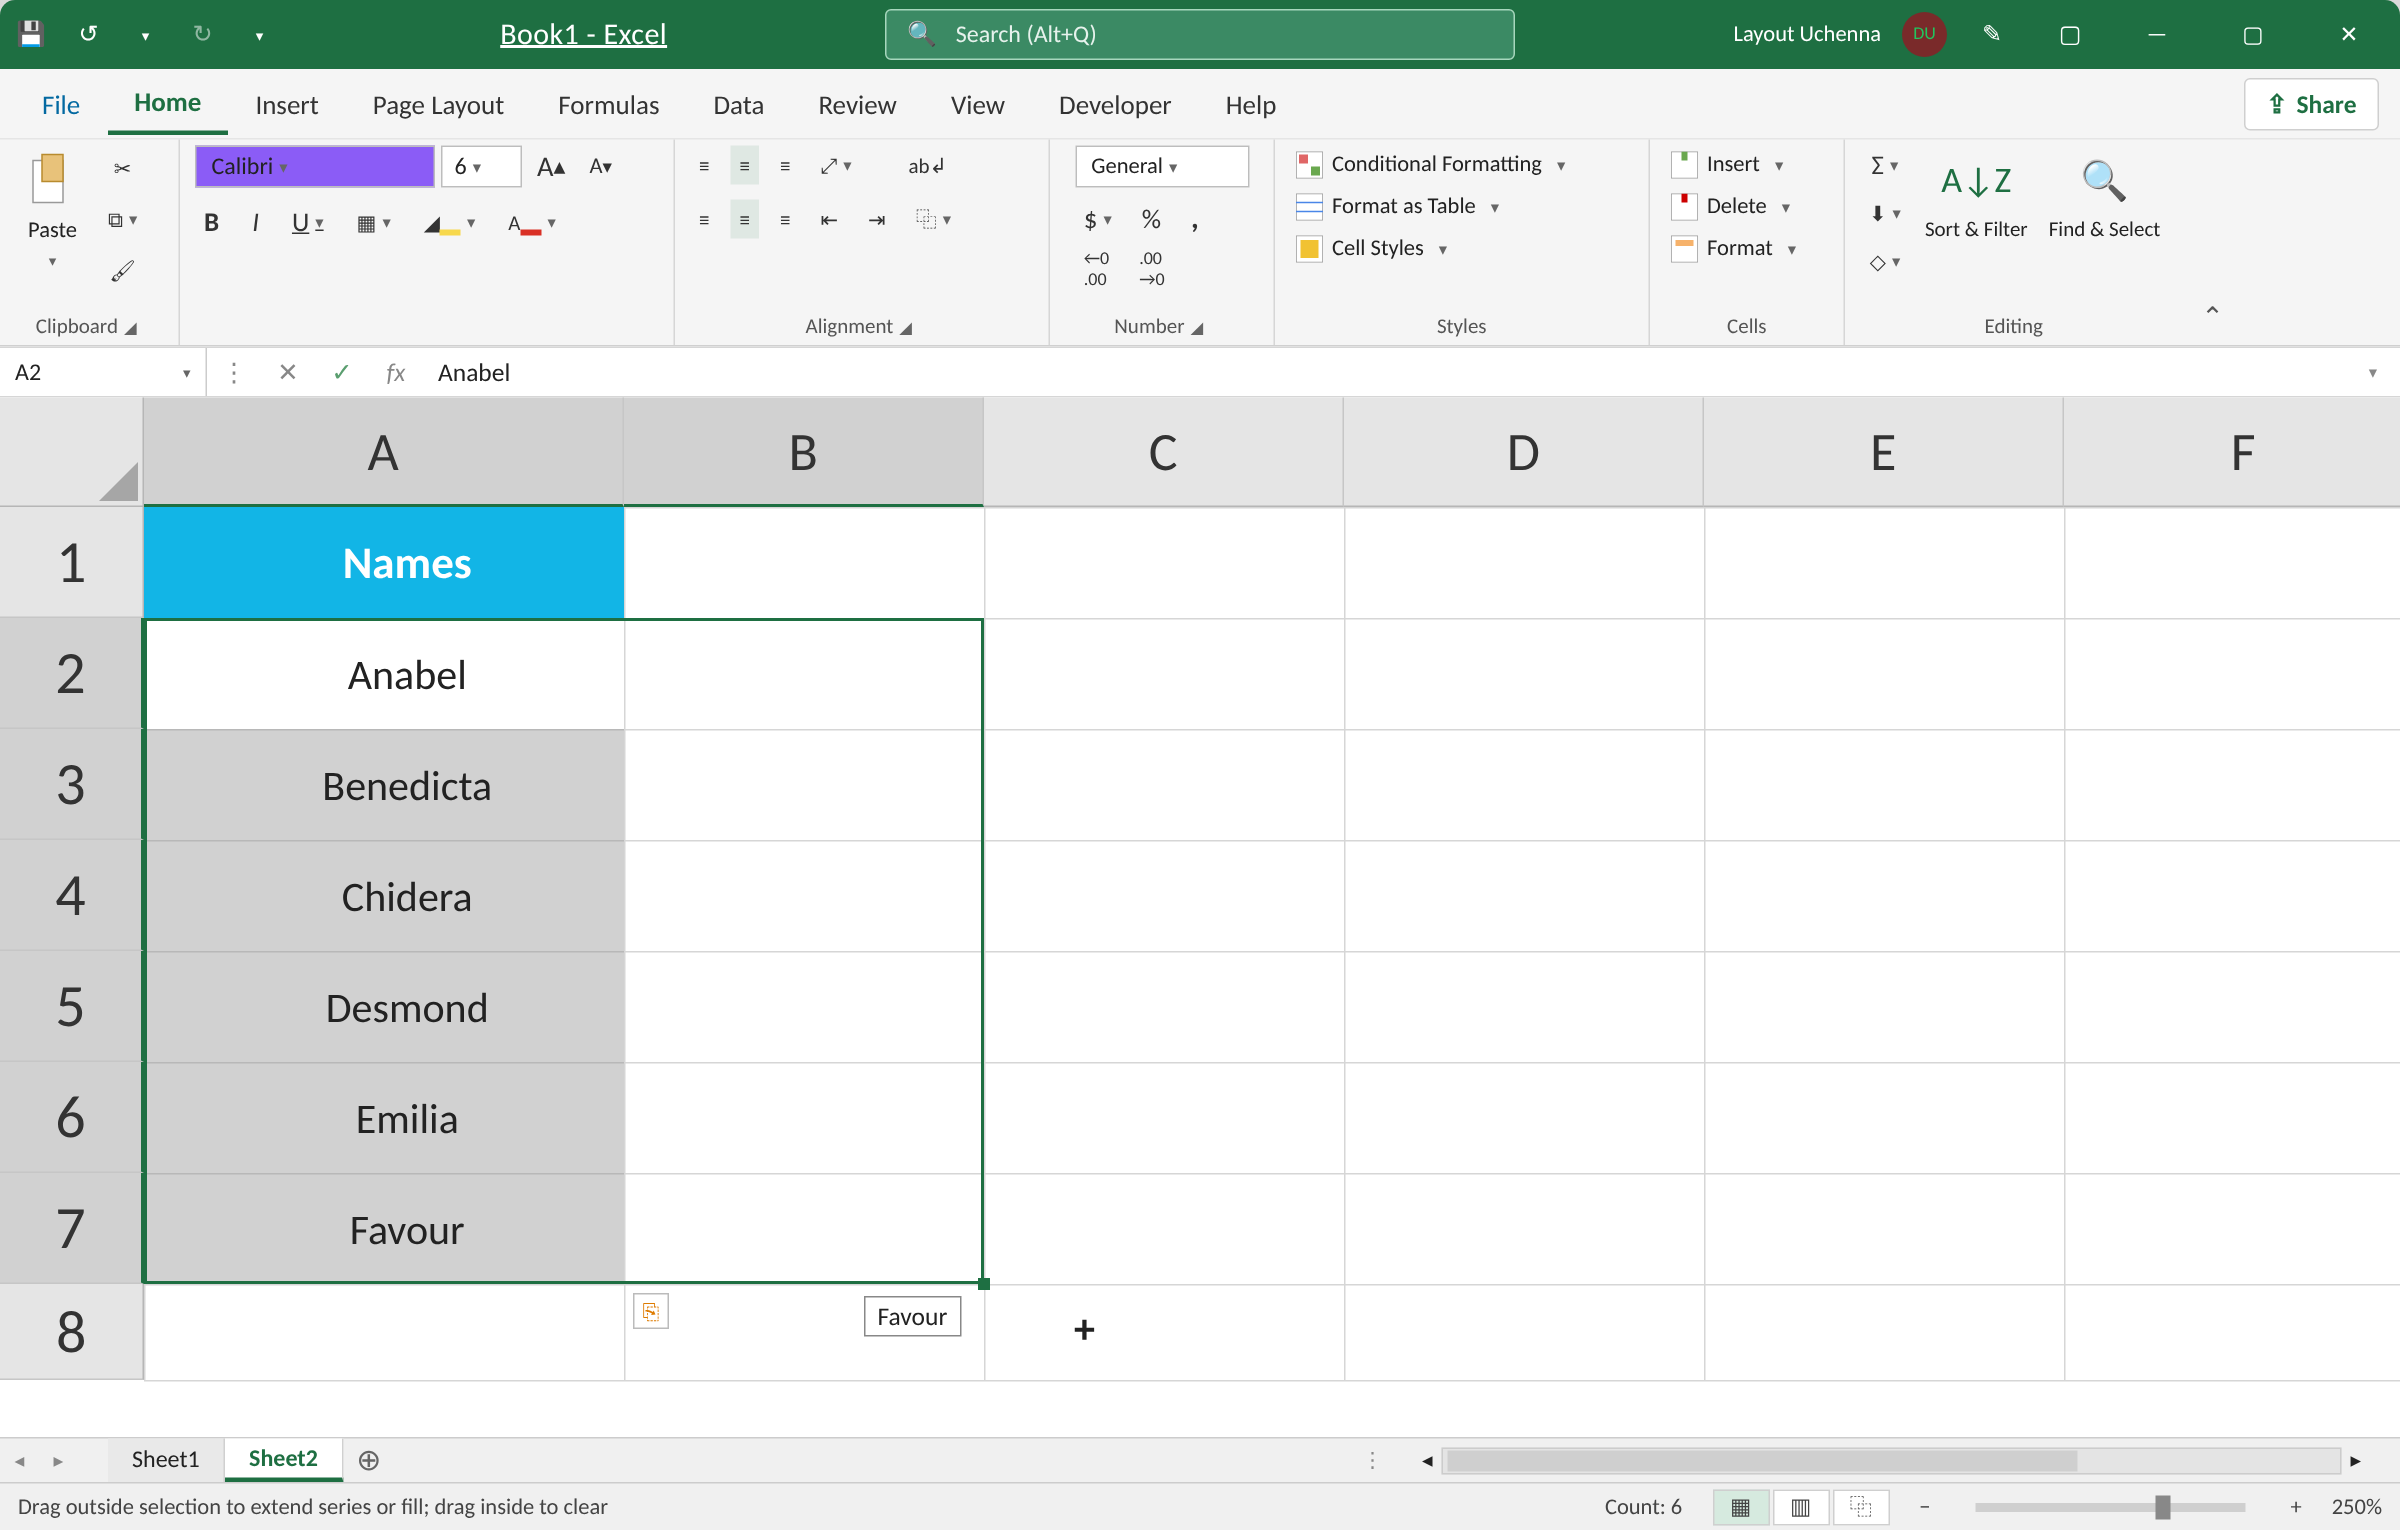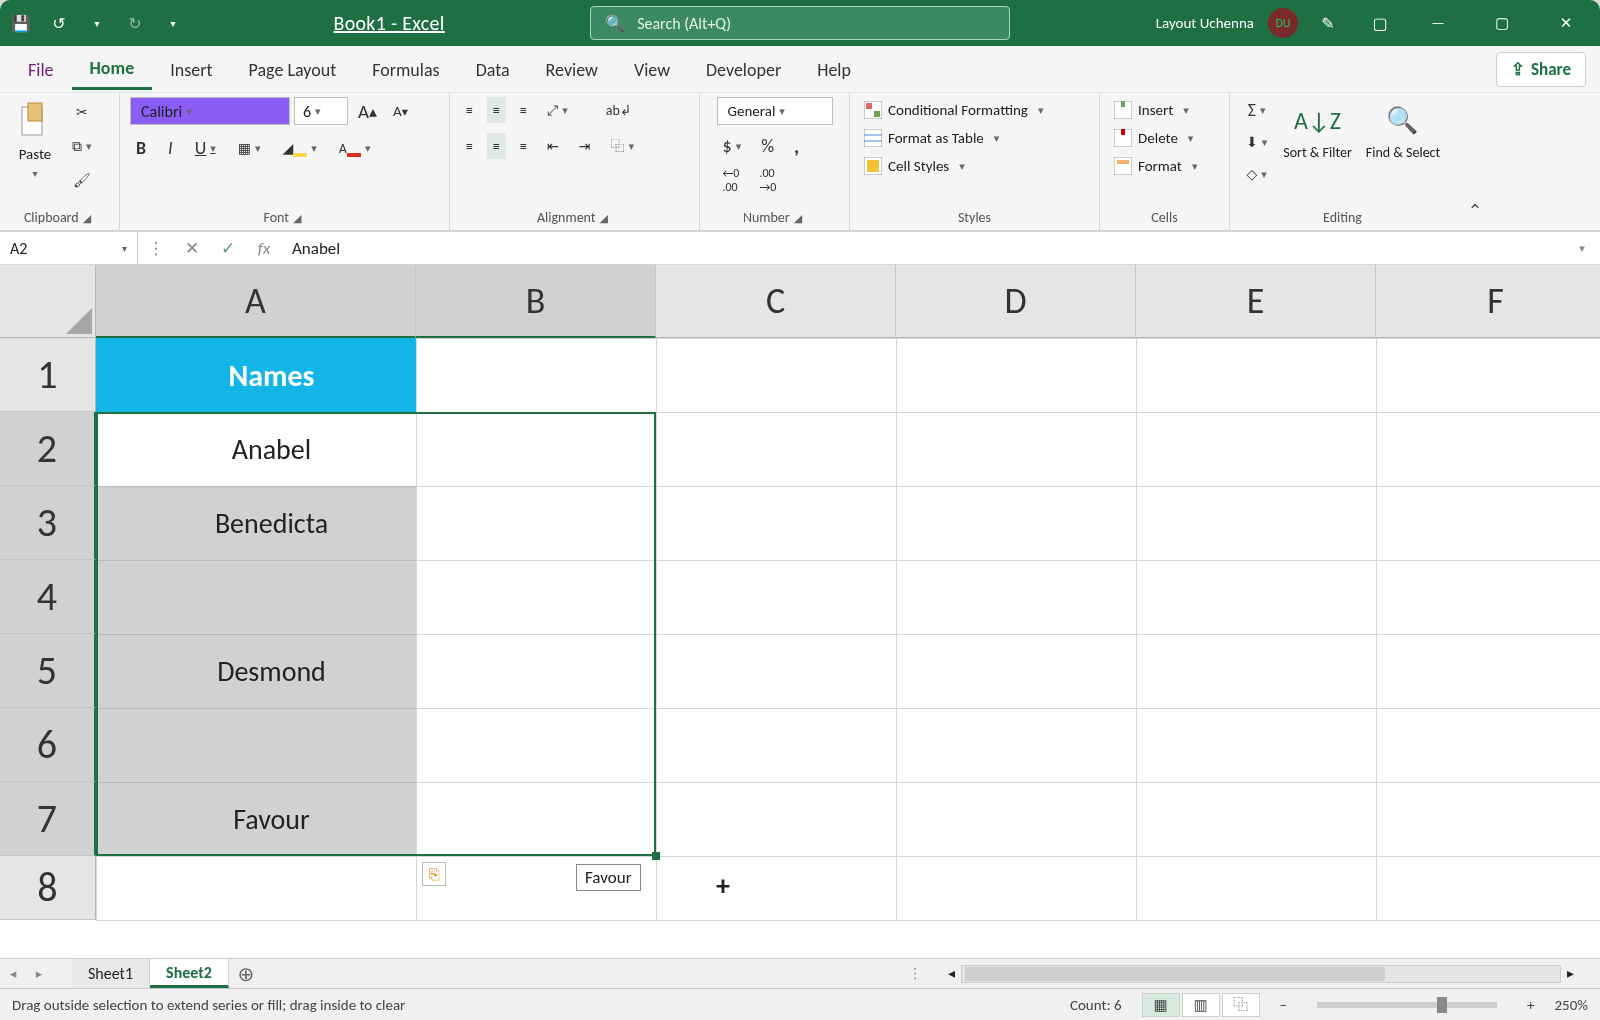--- a/index.html
+++ b/index.html
@@ -10,21 +10,21 @@
 .titlebar .spacer{flex:1;}
 .titlebar .doctitle{font-size:20px;letter-spacing:.3px;text-decoration:underline;}
 .titlebar .searchbox{flex:0 0 420px;height:34px;background:#3b8a64;border:1px solid #a7d7bd;border-radius:4px;display:flex;align-items:center;padding:0 14px;gap:12px;color:#e6f2ec;font-size:16px;}
 .titlebar .username{font-size:15px;margin-right:6px;}
 .avatar{width:30px;height:30px;border-radius:50%;background:#7a2a2a;display:flex;align-items:center;justify-content:center;font-size:12px;color:#22c55e;}
 .winbtn{width:56px;height:46px;display:flex;align-items:center;justify-content:center;color:#fff;font-size:15px;}
 
 .ribbon{background:#f5f5f5;border-bottom:1px solid #d0d0d0;}
 .tabs{height:46px;display:flex;align-items:center;padding-left:10px;gap:0;}
 .tab{padding:9px 18px 8px;color:#333;font-size:18px;cursor:pointer;}
-.tab.file{color:#701a75;font-weight:500;}
+.tab.file{color:#0369a1;font-weight:500;}
 .tab.active{font-weight:600;border-bottom:3px solid #1e6f42;color:#1e6f42;}
 .sharebtn{margin-left:auto;margin-right:14px;border:1px solid #cfcfcf;border-radius:4px;padding:6px 14px;color:#1e6f42;font-weight:600;font-size:17px;display:flex;align-items:center;gap:6px;background:#fff;}
 
 .ribbonbody{height:138px;background:#f5f5f5;display:flex;align-items:stretch;border-top:1px solid #e5e5e5;}
 .group{border-right:1px solid #d6d6d6;padding:4px 10px 0;display:flex;flex-direction:column;justify-content:space-between;min-width:60px;}
 .group .gc{display:flex;gap:6px;align-items:flex-start;}
 .group .glabel{text-align:center;color:#555;font-size:14px;padding:4px 0 4px;}
 .bigbtn{display:flex;flex-direction:column;align-items:center;gap:4px;font-size:15px;color:#222;padding:2px 4px;}
 .iconbox{width:42px;height:42px;display:flex;align-items:center;justify-content:center;}
 .smbtn{height:26px;display:flex;align-items:center;justify-content:center;padding:0 6px;color:#333;}
@@ -162,21 +162,20 @@
           <div class="smbtn ddarrow" style="text-decoration:underline;font-size:18px;">U</div>
           <div class="smbtn ddarrow">▦</div>
           <div class="smbtn ddarrow">
             <span>◢<span style="display:inline-block;width:14px;height:4px;background:#f7d84c;vertical-align:bottom;"></span></span>
           </div>
           <div class="smbtn ddarrow">
             <span>A<span style="display:inline-block;width:14px;height:4px;background:#d93025;vertical-align:bottom;"></span></span>
           </div>
         </div>
       </div>
-      <div class="glabel"><span>Font</span><span class="dlgarr">◢</span></div>
     </div>
 
     <div class="group" style="width:250px;">
       <div class="col" style="gap:10px;">
         <div class="row" style="gap:8px;">
           <div class="smbtn">≡</div>
           <div class="smbtn" style="background:#dfe8e3;">≡</div>
           <div class="smbtn">≡</div>
           <div class="smbtn ddarrow">⤢</div>
           <div style="width:10px;"></div>
@@ -338,21 +337,23 @@
           <div class="gridline" style="left: 0px; top: 222px; height: 1px; width: 1520px;"></div>
           <div class="gridline" style="left: 0px; top: 296px; height: 1px; width: 1520px;"></div>
           <div class="gridline" style="left: 0px; top: 370px; height: 1px; width: 1520px;"></div>
           <div class="gridline" style="left: 0px; top: 444px; height: 1px; width: 1520px;"></div>
           <div class="gridline" style="left: 0px; top: 518px; height: 1px; width: 1520px;"></div>
           <div class="gridline" style="left: 0px; top: 582px; height: 1px; width: 1520px;"></div>
           <div class="cell hdrcell" style="left: 0px; top: 0px; width: 320px; height: 74px;">Names</div>
           <div class="selshade" style="left: 0px; top: 148px; width: 320px; height: 370px;"></div>
           <div class="cell datacell" style="left: 0px; top: 74px; width: 320px; height: 74px;">Anabel</div>
           <div class="cell datacell" style="left: 0px; top: 148px; width: 320px; height: 74px;">Benedicta</div>
+          <div class="cell datacell" style="left: 0px; top: 222px; width: 320px; height: 74px;">Chidera</div>
           <div class="cell datacell" style="left: 0px; top: 296px; width: 320px; height: 74px;">Desmond</div>
+          <div class="cell datacell" style="left: 0px; top: 370px; width: 320px; height: 74px;">Emilia</div>
           <div class="cell datacell" style="left: 0px; top: 444px; width: 320px; height: 74px;">Favour</div>
           <div class="selborder" style="left: 0px; top: 74px; width: 560px; height: 444px;"></div>
           <div class="fillhandle" style="left: 556px; top: 514px;"></div>
           <div class="autofill-icon" style="left: 326px; top: 524px;">⎘</div>
           <div class="draglabel" style="left: 480px; top: 526px;">Favour</div>
           <div class="cursorplus" style="left: 620px; top: 530px;">+</div>
         </div>
     </div>
   </div>
 

